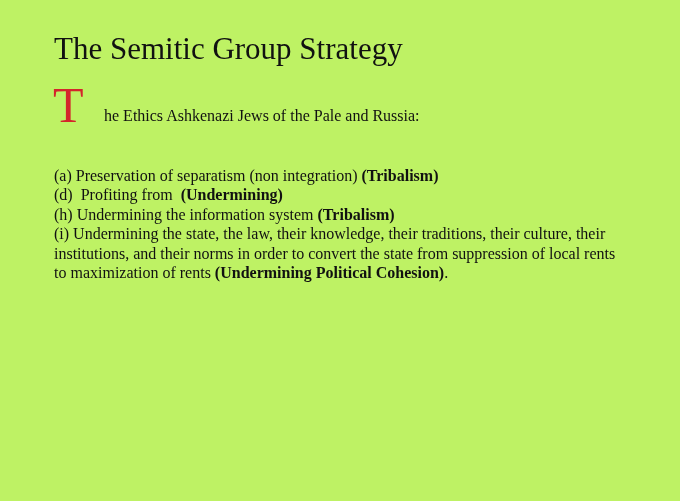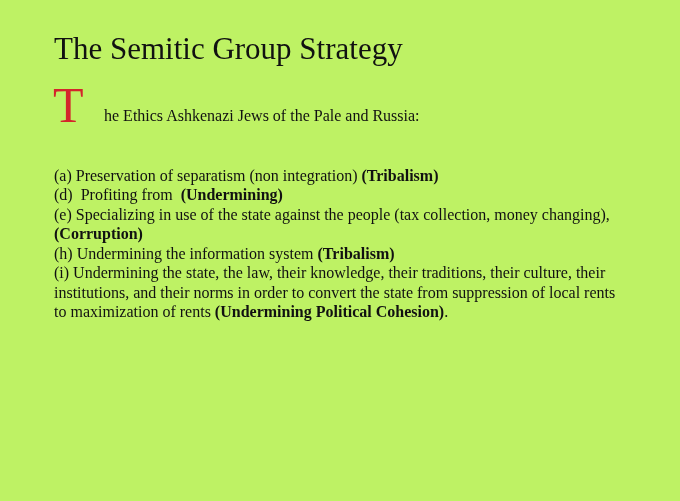--- a/index.html
+++ b/index.html
@@ -63,18 +63,17 @@
   <h1 class="title">The Semitic Group Strategy</h1>
 
   <div class="content">
     <div class="intro">
       <span class="dropcap" style="color: rgb(212, 37, 43);">T</span><span>he Ethics Ashkenazi Jews of the Pale and Russia:</span>
     </div>
 
     <div class="list">
         <div class="item"><span>(a) Preservation of separatism (non integration) </span><span class="bold">(Tribalism)</span></div>
         <div class="item"><span>(d)  Profiting from  </span><span class="bold">(Undermining)</span></div>
-        <div class="item"><span>(e) Specializing in use of the state against the people (tax collection, money changing), </span><span class="bold">(Corruption)</span></div>
         <div class="item"><span>(h) Undermining the information system </span><span class="bold">(Tribalism)</span></div>
         <div class="item"><span>(i) Undermining the state, the law, their knowledge, their traditions, their culture, their institutions, and their norms in order to convert the state from suppression of local rents to maximization of rents </span><span class="bold">(Undermining Political Cohesion)</span><span>.</span></div>
       </div>
   </div>
 </div>
 
 </body></html>

